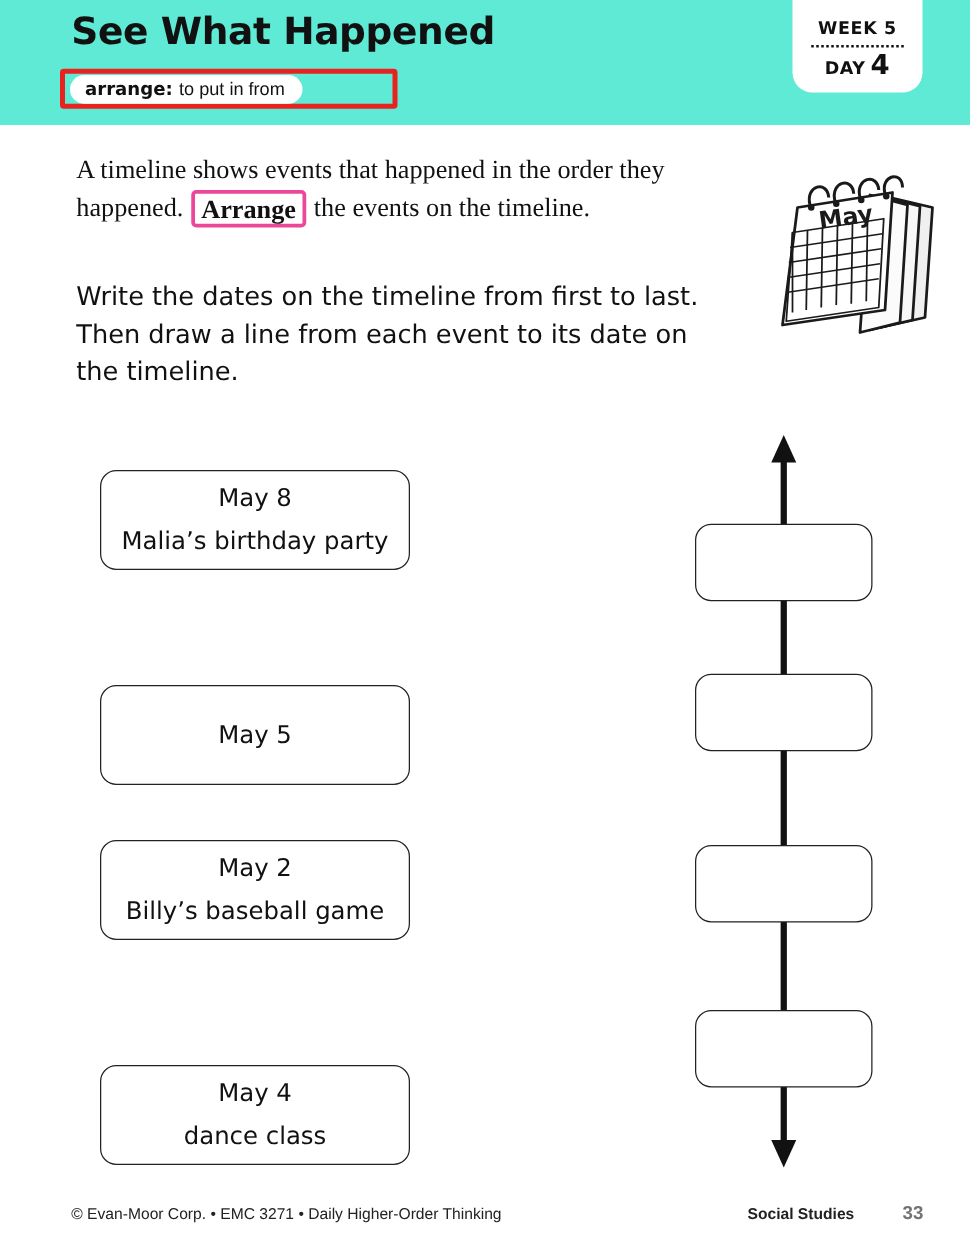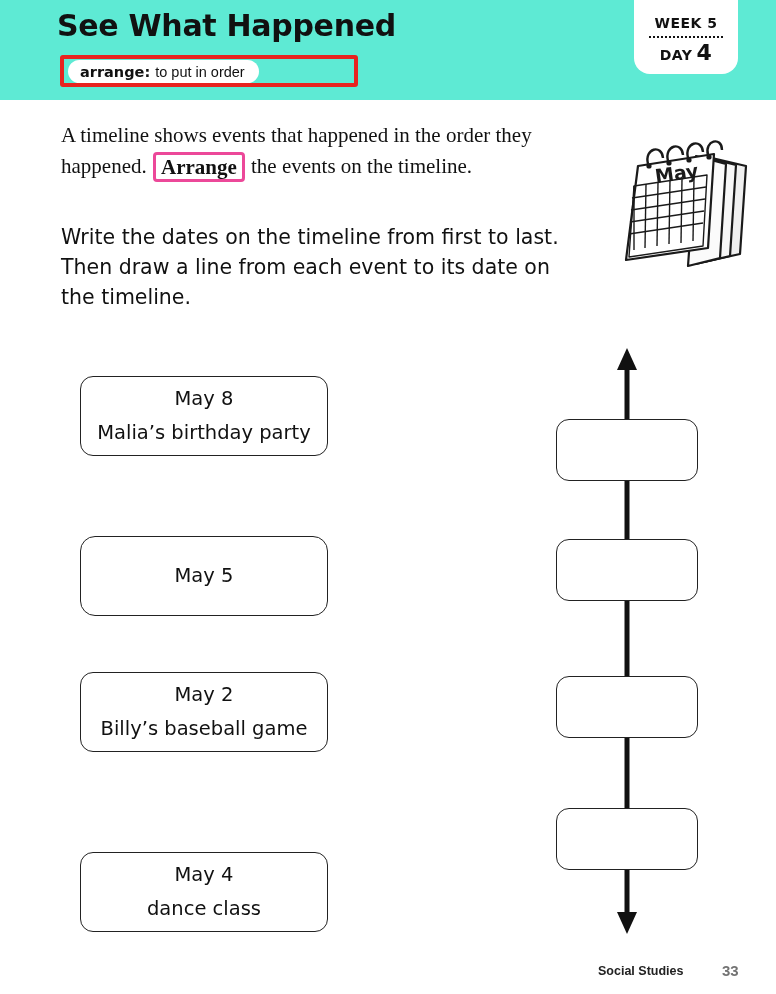--- a/index.html
+++ b/index.html
@@ -28,23 +28,23 @@
     left: 57px;
     top: 8px;
     font-size: 30px;
     font-weight: bold;
     color: #111111;
     letter-spacing: -0.3px;
     font-family: "DejaVu Sans", sans-serif;
   }
   .vocab-wrap {
     position: absolute;
-    left: 60px;
+    left: 48px;
     top: 55px;
-    width: 298px;
+    width: 270px;
     height: 32px;
   }
   .vocab-redbox {
     position: absolute;
     left: 0; top: 0;
     width: 100%;
     height: 100%;
     box-sizing: border-box;
     border: 4px solid #e8231f;
     border-radius: 3px;
@@ -179,21 +179,21 @@
   .event-date {
     font-size: 19.5px;
     line-height: 26px;
   }
   .event-name {
     font-size: 19.5px;
     line-height: 26px;
     margin-top: 8px;
   }
   .card-0 { top: 376px; }
-  .card-1 { top: 536px; border-radius: 15px; }
+  .card-1 { top: 548px; }
   .card-2 { top: 672px; }
   .card-3 { top: 852px; text-align: center; }
 
   
   .timeline {
     position: absolute;
     left: 540px;
     top: 346px;
     width: 190px;
     height: 590px;
@@ -260,21 +260,21 @@
 <body>
 
 <div class="header-band">
 
   <div class="page-title">See What Happened</div>
 
   <div class="vocab-wrap">
     <div class="vocab-redbox"></div>
     <div class="vocab-pill">
       <span class="vocab-term">arrange:</span>
-      <span class="vocab-def">to put in order</span>
+      <span class="vocab-def">to put in from</span>
     </div>
   </div>
 
   <div class="weekday-badge">
     <div class="week-line">WEEK 5</div>
     <div class="badge-divider"></div>
     <div class="day-line">
       <span>DAY</span>
       <span class="day-num">4</span>
     </div>
@@ -357,15 +357,16 @@
     <polygon points="87,588 77,566 97,566" fill="#111111"></polygon>
   </svg>
 
   <div class="tl-box tl-box-0"></div>
   <div class="tl-box tl-box-1"></div>
   <div class="tl-box tl-box-2"></div>
   <div class="tl-box tl-box-3"></div>
 </div>
 
 <div class="footer">
+  <div class="footer-left">© Evan-Moor Corp. • EMC 3271 • Daily Higher-Order Thinking</div>
   <div class="footer-subject">Social Studies</div>
   <div class="footer-page">33</div>
 </div>
 
 </body></html>

